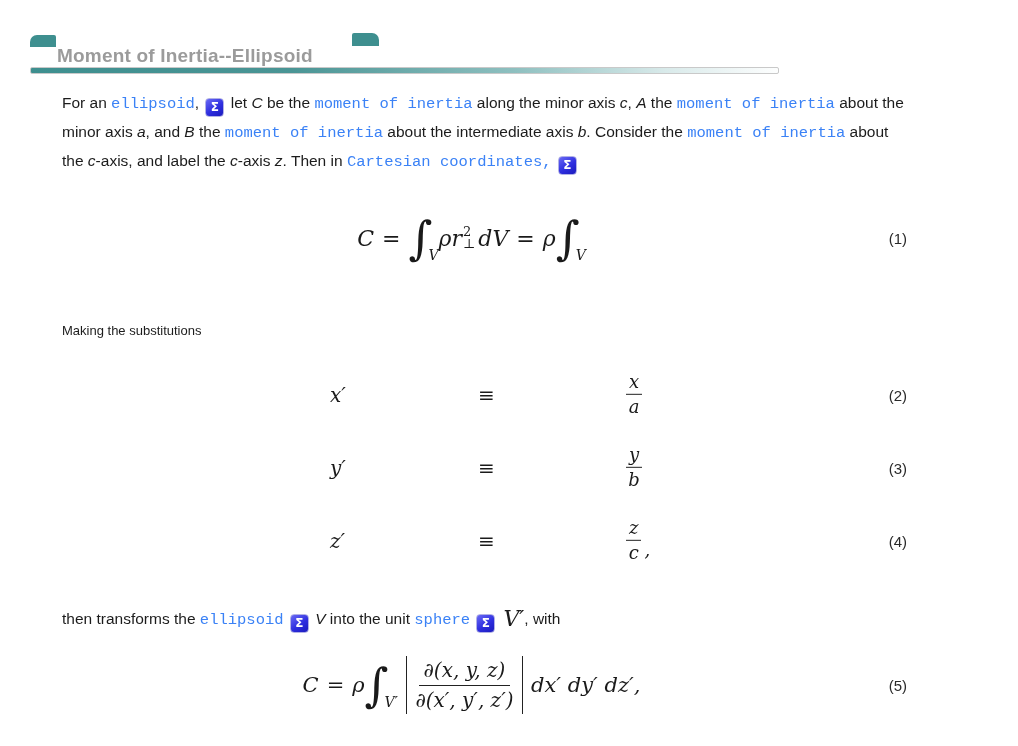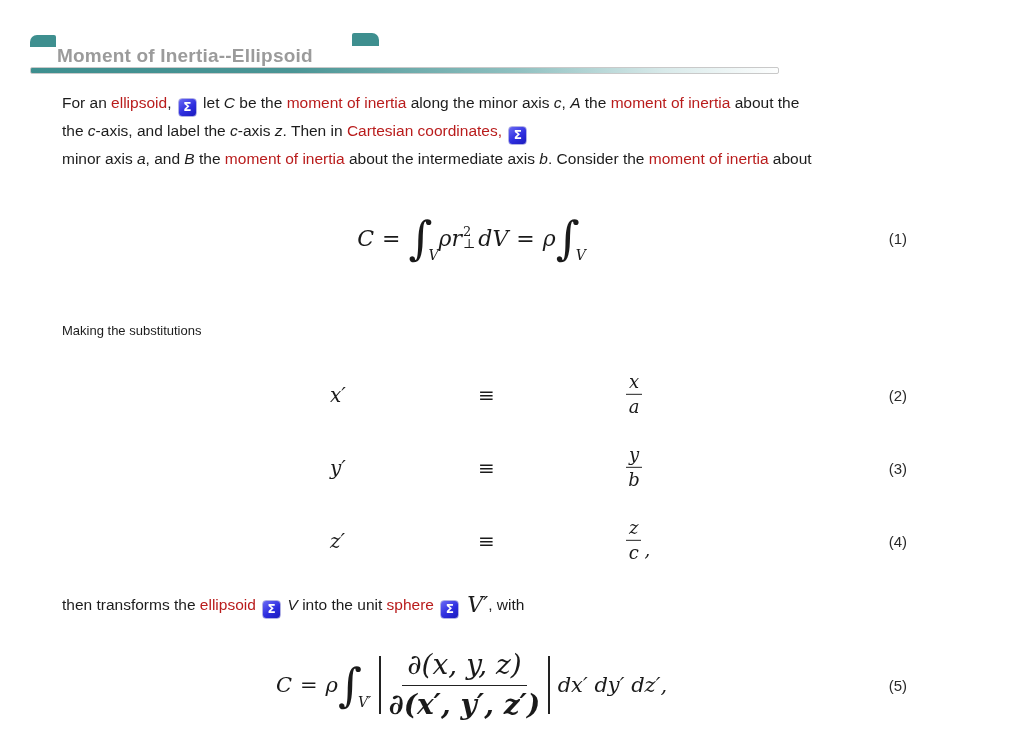--- a/index.html
+++ b/index.html
@@ -13,23 +13,23 @@
   .title{position:absolute;left:57px;top:45px;margin:0;font-size:19px;font-weight:bold;
          color:#9B9B9B;letter-spacing:.2px;white-space:nowrap;}
   .rule{position:absolute;left:30px;top:67px;width:747px;height:5px;border:1px solid #c9c9c9;
         border-radius:2px;
         background:linear-gradient(to right,#3E8F8F 0%,#4A9595 35%,#8FC0C0 65%,#D9EAEA 85%,#FDFEFE 100%);}
 
   
   .para{position:absolute;left:62px;font-size:15.5px;line-height:28px;color:#1c1c1c;}
   .pline{white-space:nowrap;}
   .p1{top:89px;}
-  .p2{top:592px;line-height:26px;white-space:nowrap;}
+  .p2{top:606px;line-height:26px;white-space:nowrap;}
   .making{position:absolute;left:62px;top:323px;font-size:13px;}
-  .link{color:#b91c1c;text-decoration:none;cursor:pointer;}
+  .link{color:#3b82f6;text-decoration:none;cursor:pointer;font-family:Liberation Mono, monospace;}
   .vit{font-style:italic;}
 
   
   .sigma-icon{display:inline-block;width:17px;height:17px;border-radius:4px;
       background:linear-gradient(145deg,#6a6af5 0%,#2e2edf 55%,#1b1bbd 100%);
       border:1px solid #b2b2e6;color:#fff;font-weight:bold;font-size:12px;line-height:17px;
       text-align:center;font-family:"DejaVu Sans",sans-serif;vertical-align:-3px;margin:0 2px;cursor:pointer;}
 
   
   .m{font-family:"DejaVu Serif","Liberation Serif",serif;color:#1a1a1a;}
@@ -41,23 +41,23 @@
   .intgrp{display:inline-flex;align-items:center;}
   .big-int{font-size:46px;line-height:54px;font-style:normal;}
   .int-sub{font-size:14px;font-style:italic;margin-left:-4px;transform:translateY(17px);}
   .supsub{display:inline-flex;flex-direction:column;align-items:flex-start;font-size:13px;
           line-height:12px;margin:0 3px 0 1px;font-style:normal;}
   .mdv{}
   .tailgap{margin-left:5px;}
   .frac{display:inline-flex;flex-direction:column;align-items:center;font-size:18px;line-height:1.15;}
   .frac .fnum{padding:0 3px 2px;border-bottom:1.5px solid #222;}
   .frac .fden{padding-top:2px;}
-  .jac{font-size:28px;justify-content:center;}
+  .jac{font-size:20px;justify-content:center;}
   .jac .fnum{padding:0 5px 3px;}
-  .jac .fden{padding-top:3px;font-weight:bold;}
+  .jac .fden{padding-top:3px;}
   .vbar{display:inline-block;width:1.5px;height:58px;background:#222;margin:0 8px;}
   .eqnum{position:absolute;right:36px;top:50%;transform:translateY(-50%);
          font-family:"Liberation Sans","DejaVu Sans",sans-serif;font-size:15px;font-style:normal;color:#2a2a2a;}
 
   
   .eqrows{position:absolute;top:358px;left:0;width:100%;}
   .eqrow{position:relative;height:73px;}
   .eqrow .lhs{position:absolute;left:330px;top:50%;transform:translateY(-50%);font-size:20px;}
   .eqrow .rel{position:absolute;left:478px;top:50%;transform:translateY(-50%);font-size:20px;font-style:normal;}
   .eqrow .rhsbox{position:absolute;left:626px;top:50%;transform:translateY(-50%);display:flex;align-items:center;}
@@ -71,22 +71,22 @@
 
 <div class="page">
 
   <div class="tab tab-left"></div>
   <h1 class="title">Moment of Inertia--Ellipsoid</h1>
   <div class="tab tab-right"></div>
   <div class="rule"></div>
 
   <div class="para p1">
     <div class="pline"><span>For an </span><a class="link">ellipsoid</a><span>, </span><span class="sigma-icon">Σ</span> <span>let </span><span class="vit">C</span><span> be the </span><a class="link">moment of inertia</a><span> along the minor axis </span><span class="vit">c</span><span>, </span><span class="vit">A</span><span> the </span><a class="link">moment of inertia</a><span> about the</span></div>
+    <div class="pline"><span>minor axis </span><span class="vit">a</span><span>, and </span><span class="vit">B</span><span> the </span><a class="link">moment of inertia</a><span> about the intermediate axis </span><span class="vit">b</span><span>. Consider the </span><a class="link">moment of inertia</a><span> about</span></div>
     <div class="pline"><span>the </span><span class="vit">c</span><span>-axis, and label the </span><span class="vit">c</span><span>-axis </span><span class="vit">z</span><span>. Then in </span><a class="link">Cartesian coordinates,</a> <span class="sigma-icon">Σ</span></div>
-    <div class="pline"><span>minor axis </span><span class="vit">a</span><span>, and </span><span class="vit">B</span><span> the </span><a class="link">moment of inertia</a><span> about the intermediate axis </span><span class="vit">b</span><span>. Consider the </span><a class="link">moment of inertia</a><span> about</span></div>
   </div>
 
   <div class="eqline eq1 m">
     <span class="it">C</span>
     <span class="op">=</span>
     <span class="intgrp">
         <span class="big-int">∫</span>
         <span class="int-sub">V</span>
       </span>
     <span class="it">ρ</span>

